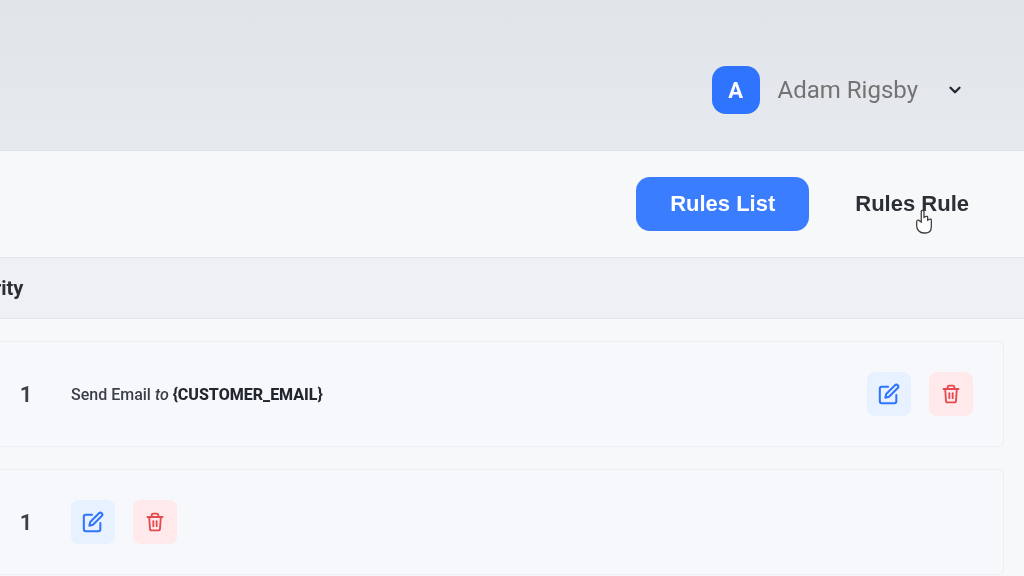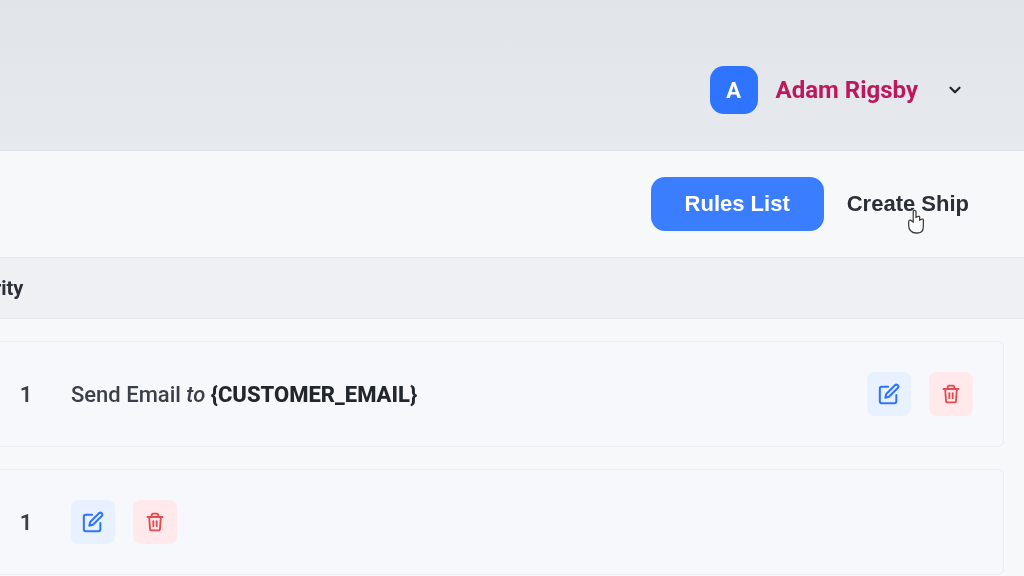--- a/index.html
+++ b/index.html
@@ -30,22 +30,22 @@
     background: #2f74ff;
     color: #fff;
     display: flex;
     align-items: center;
     justify-content: center;
     font-weight: 700;
     font-size: 22px;
   }
   .user-name {
     font-size: 24px;
-    font-weight: 700;
-    color: #be185d;
+    font-weight: 400;
+    color: #737373;
   }
   .chevron-down {
     width: 18px;
     height: 18px;
     color: #22262d;
     margin-left: 10px;
   }
 
   .content {
     background: #f7f8fa;
@@ -53,21 +53,21 @@
     border-radius: 6px 0 0 0;
     margin-left: -40px;
     padding-left: 40px;
     min-height: 430px;
   }
 
   .toolbar {
     display: flex;
     justify-content: flex-end;
     align-items: center;
-    gap: 23px;
+    gap: 46px;
     padding: 26px 55px 26px 0;
     position: relative;
   }
   .btn-primary {
     background: #3a7dff;
     color: #fff;
     font-size: 22px;
     font-weight: 600;
     padding: 14px 34px;
     border-radius: 14px;
@@ -116,21 +116,21 @@
   }
   .rule-row .pri {
     width: 90px;
     text-align: center;
     font-size: 22px;
     font-weight: 600;
     color: #3a3f48;
   }
   .rule-row .desc {
     flex: 1;
-    font-size: 22px;
+    font-size: 16px;
     color: #3a3f48;
     font-weight: 500;
   }
   .rule-row .desc .bold { font-weight: 800; color: #22262d; }
   .rule-row .row-actions {
     display: flex;
     gap: 18px;
   }
   .icon-btn {
     width: 44px;
@@ -158,21 +158,21 @@
         <polyline points="6 9 12 15 18 9"></polyline>
       </svg>
   </div>
 </div>
 
 <div class="content">
 
   <div class="toolbar">
     <button class="btn-primary">Rules List</button>
     <button class="btn-link">
-      <span>Create Ship</span>
+      <span>Rules Rule</span>
       <svg class="cursor-pointer" viewBox="0 0 24 28">
         <path d="M9 2 C9 2 9 14 9 14 L6 12 C5 11.5 4 12.5 4 14 L4 18 C4 22 7 26 12 26 L14 26 C18 26 20 23 20 19 L20 12 C20 11 19 10.5 18 11 L16 12 L16 9 C16 8 15 7.5 14 8 L12 9 L12 3 C12 2 11 1 10 1.3 C9.3 1.5 9 2 9 2 Z" fill="#ffffff" stroke="#404040" stroke-width="1.4"></path>
       </svg>
     </button>
   </div>
 
   <div class="table-head">
     <div class="col-priority">riority</div>
   </div>
 

